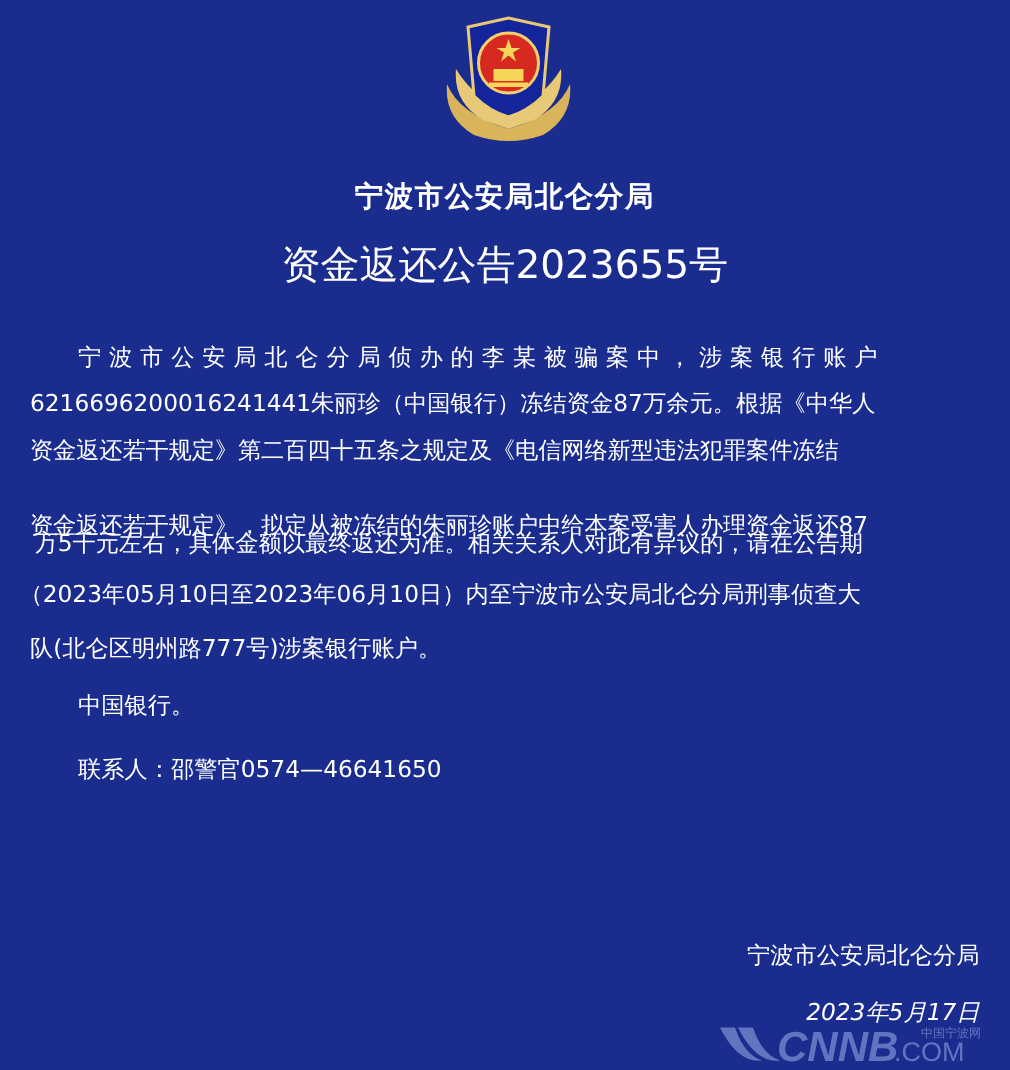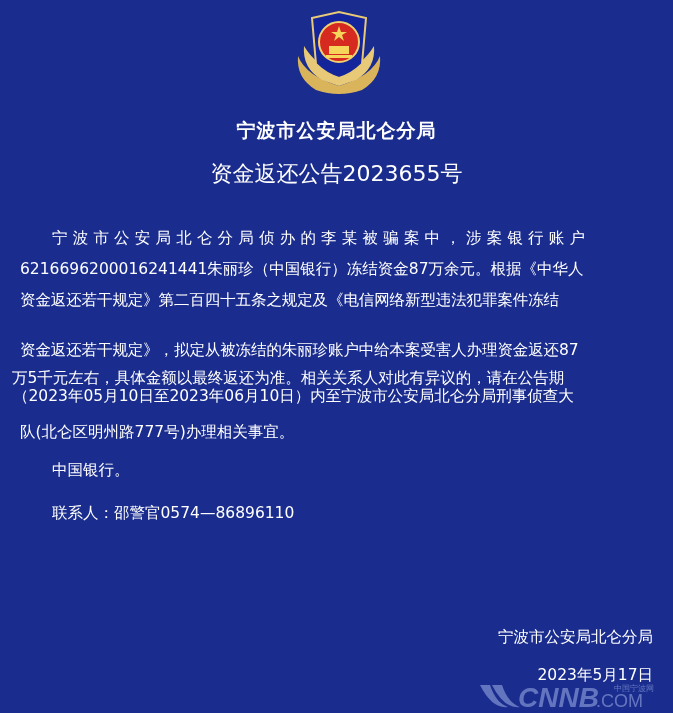--- a/index.html
+++ b/index.html
@@ -12,21 +12,21 @@
     }
     .emblem {
       position: absolute; left: 292px; top: 6px; width: 94px; height: 92px;
     }
     .title1 {
       position: absolute; left: 0; width: 673px; top: 118px;
       text-align: center; font-size: 19px; font-weight: bold; letter-spacing: 1px;
     }
     .title2 {
       position: absolute; left: 0; width: 673px; top: 159px;
-      text-align: center; font-size: 22px;
+      text-align: center; font-size: 26px;
     }
     .line {
       position: absolute; font-size: 15.5px; white-space: nowrap; line-height: 20px;
     }
     .signoff { position: absolute; right: 20px; font-size: 15.5px; white-space: nowrap; }
     .watermark { position: absolute; left: 478px; top: 681px; width: 190px; height: 30px; opacity: 0.55; }
   </style>
 </head>
 <body>
 
@@ -43,30 +43,30 @@
 <div class="title1">宁波市公安局北仑分局</div>
 <div class="title2">资金返还公告2023655号</div>
 
 <div>
   <div class="line" style="top:228px; left:52px; width:601px;">
     <span id="l1" style="display:block; letter-spacing:5.2px;">宁波市公安局北仑分局侦办的李某被骗案中，涉案银行账户</span>
   </div>
   <div class="line" style="top:259px; left:20px; letter-spacing:0px;">6216696200016241441朱丽珍（中国银行）冻结资金87万余元。根据《中华人</div>
   <div class="line" style="top:290px; left:20px; letter-spacing:-0.1px;">资金返还若干规定》第二百四十五条之规定及《电信网络新型违法犯罪案件冻结</div>
   <div class="line" style="top:340px; left:20px; letter-spacing:-0.1px;">资金返还若干规定》，拟定从被冻结的朱丽珍账户中给本案受害人办理资金返还87</div>
-  <div class="line" style="top:352px; left:12px; letter-spacing:0px;margin-top:16px;">万5千元左右，具体金额以最终返还为准。相关关系人对此有异议的，请在公告期</div>
+  <div class="line" style="top:352px; left:23px; letter-spacing:0px;">万5千元左右，具体金额以最终返还为准。相关关系人对此有异议的，请在公告期</div>
   <div class="line" style="top:386px; left:13px; letter-spacing:0px;">（2023年05月10日至2023年06月10日）内至宁波市公安局北仑分局刑事侦查大</div>
-  <div class="line" style="top:422px; left:20px;">队(北仑区明州路777号)办理相关事宜。</div>
+  <div class="line" style="top:422px; left:20px;">队(北仑区明州路777号)涉案银行账户。</div>
 
   <div class="line" style="top:460px; left:52px;">中国银行。</div>
-  <div class="line" style="top:503px; left:52px;">联系人：邵警官0574—86896110</div>
+  <div class="line" style="top:503px; left:52px;">联系人：邵警官0574—46641650</div>
 </div>
 
 <div class="signoff" style="top:627px;">宁波市公安局北仑分局</div>
-<div class="signoff" style="top:665px;">2023年5月17日</div>
+<div class="signoff" style="top:665px;font-style:italic;">2023年5月17日</div>
 
 <svg class="watermark" viewBox="0 0 190 30">
   <path d="M2 4 Q14 28 30 26 Q18 22 12 4Z" fill="#9fb0e8"></path>
   <path d="M14 4 Q26 28 42 26 Q30 22 24 4Z" fill="#9fb0e8"></path>
   <text x="40" y="26" font-family="Liberation Sans, sans-serif" font-size="28" font-weight="bold" fill="#9fb0e8" font-style="italic">CNNB</text>
   <text x="118" y="26" font-family="Liberation Sans, sans-serif" font-size="18" fill="#9fb0e8">.COM</text>
   <text x="136" y="10" font-family="DejaVu Sans, sans-serif" font-size="8" fill="#9fb0e8">中国宁波网</text>
 </svg>
 
 </body></html>

